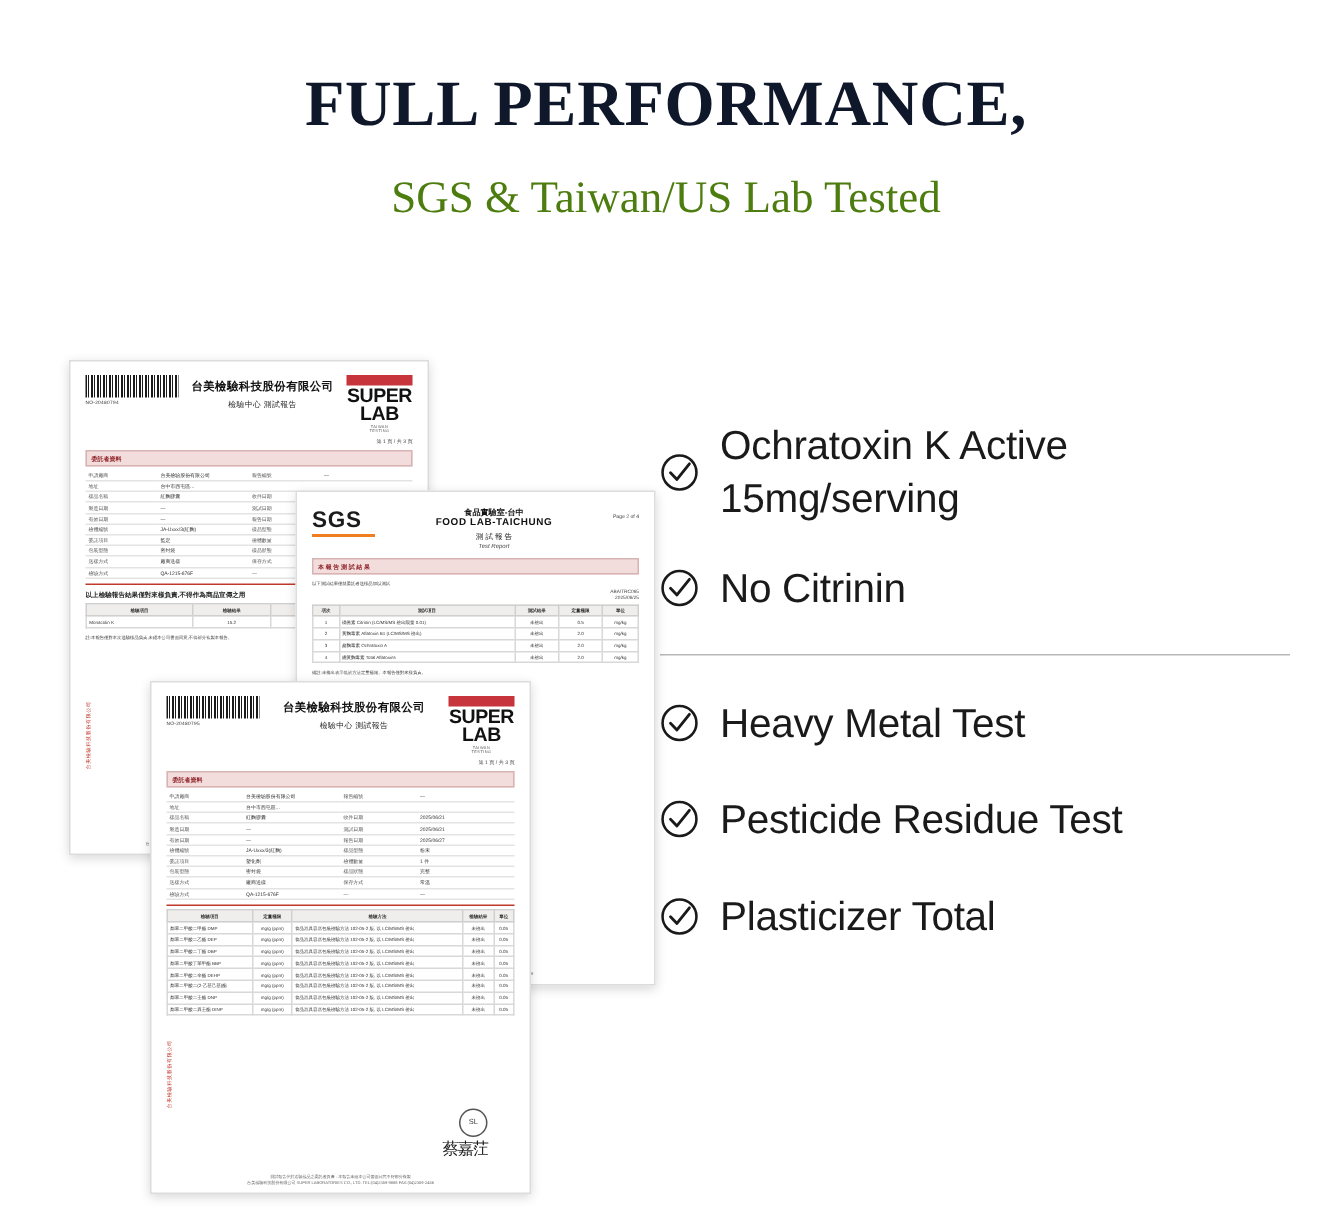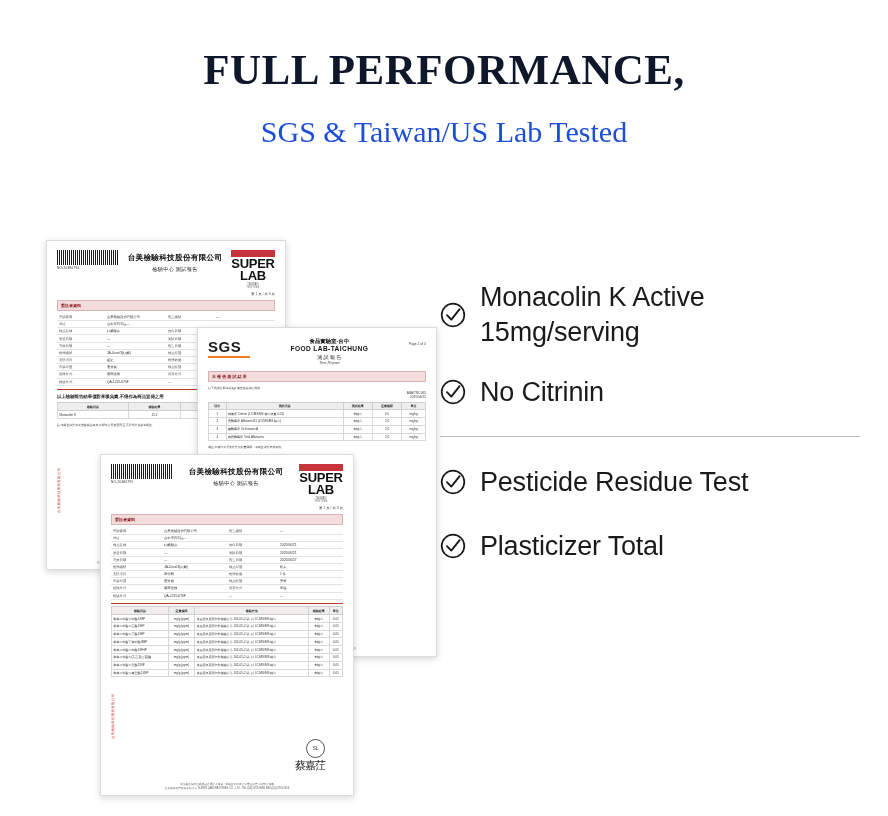--- a/index.html
+++ b/index.html
@@ -29,21 +29,21 @@
     font-family: "Liberation Serif", serif;
     color: #0f172a;
     font-size: 43px;
     font-weight: 700;
     letter-spacing: 0.5px;
     line-height: 1.32;
     text-transform: uppercase;
   }
   .subhead {
     font-family: "Liberation Serif", serif;
-    color: #1d4ed8;
+    color: #4d7c0f;
     font-size: 30px;
     text-align: center;
     margin-top: 16px;
   }
 
   
   .certs {
     position: absolute;
     left: 32px;
     top: 232px;
@@ -625,38 +625,47 @@
   <div class="features">
 
     <div class="group-1">
       <div class="feature">
         <span class="check">
           <svg viewBox="0 0 26 26" width="26" height="26">
             <circle cx="13" cy="13" r="11.3" fill="none" stroke="#1a1a1a" stroke-width="1.7"></circle>
             <polyline points="7,13.2 11.3,17.6 19.6,7.2" fill="none" stroke="#1a1a1a" stroke-width="1.9" stroke-linecap="round" stroke-linejoin="round"></polyline>
           </svg>
         </span>
-        <span class="label" style="white-space:pre-line">Monacolin K Active
+        <span class="label" style="white-space:pre-line">Ochratoxin K Active
 15mg/serving</span>
       </div>
 
       <div class="feature">
         <span class="check">
           <svg viewBox="0 0 26 26" width="26" height="26">
             <circle cx="13" cy="13" r="11.3" fill="none" stroke="#1a1a1a" stroke-width="1.7"></circle>
             <polyline points="7,13.2 11.3,17.6 19.6,7.2" fill="none" stroke="#1a1a1a" stroke-width="1.9" stroke-linecap="round" stroke-linejoin="round"></polyline>
           </svg>
         </span>
         <span class="label">No Citrinin</span>
       </div>
     </div>
 
     <div class="divider"></div>
 
     <div class="group-2">
+      <div class="feature">
+        <span class="check">
+          <svg viewBox="0 0 26 26" width="26" height="26">
+            <circle cx="13" cy="13" r="11.3" fill="none" stroke="#1a1a1a" stroke-width="1.7"></circle>
+            <polyline points="7,13.2 11.3,17.6 19.6,7.2" fill="none" stroke="#1a1a1a" stroke-width="1.9" stroke-linecap="round" stroke-linejoin="round"></polyline>
+          </svg>
+        </span>
+        <span class="label">Heavy Metal Test</span>
+      </div>
 
       <div class="feature">
         <span class="check">
           <svg viewBox="0 0 26 26" width="26" height="26">
             <circle cx="13" cy="13" r="11.3" fill="none" stroke="#1a1a1a" stroke-width="1.7"></circle>
             <polyline points="7,13.2 11.3,17.6 19.6,7.2" fill="none" stroke="#1a1a1a" stroke-width="1.9" stroke-linecap="round" stroke-linejoin="round"></polyline>
           </svg>
         </span>
         <span class="label">Pesticide Residue Test</span>
       </div>

